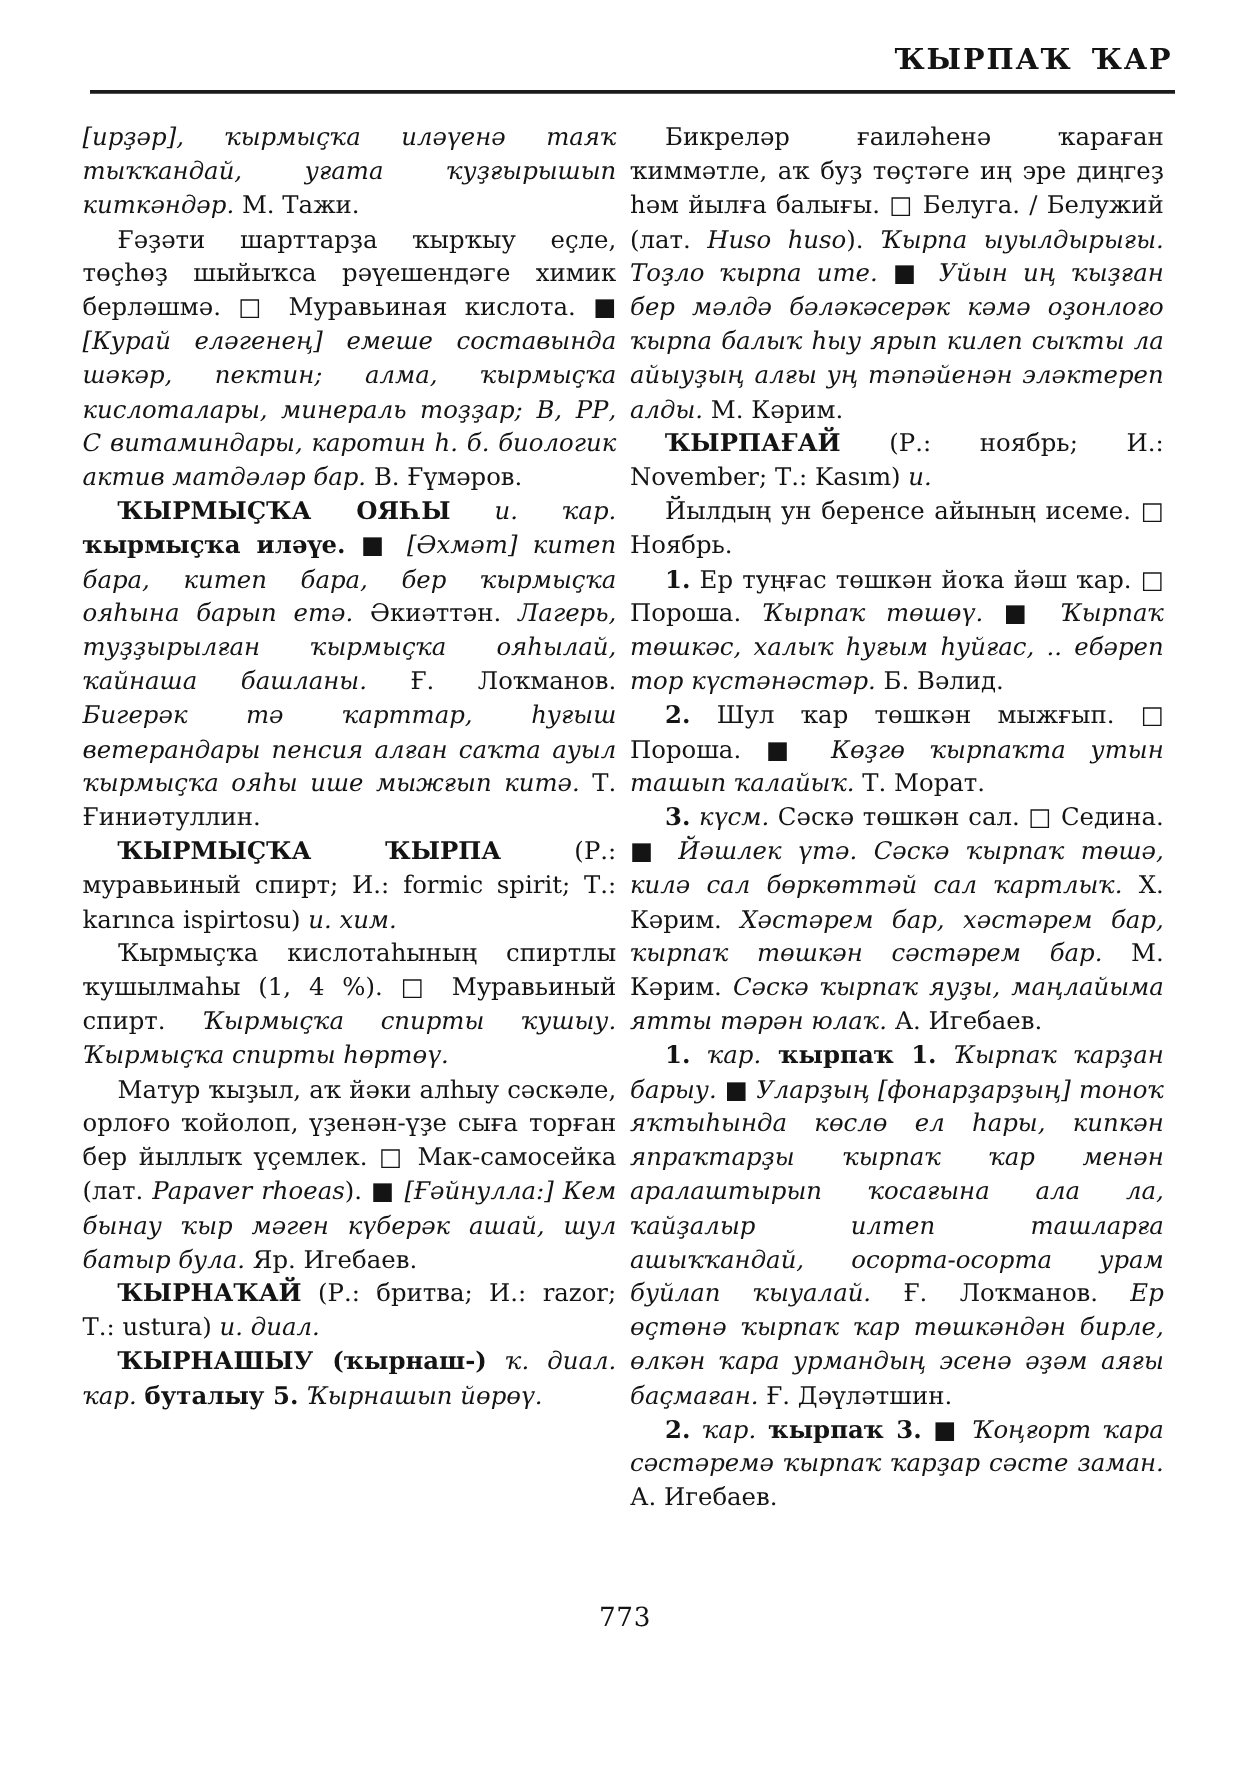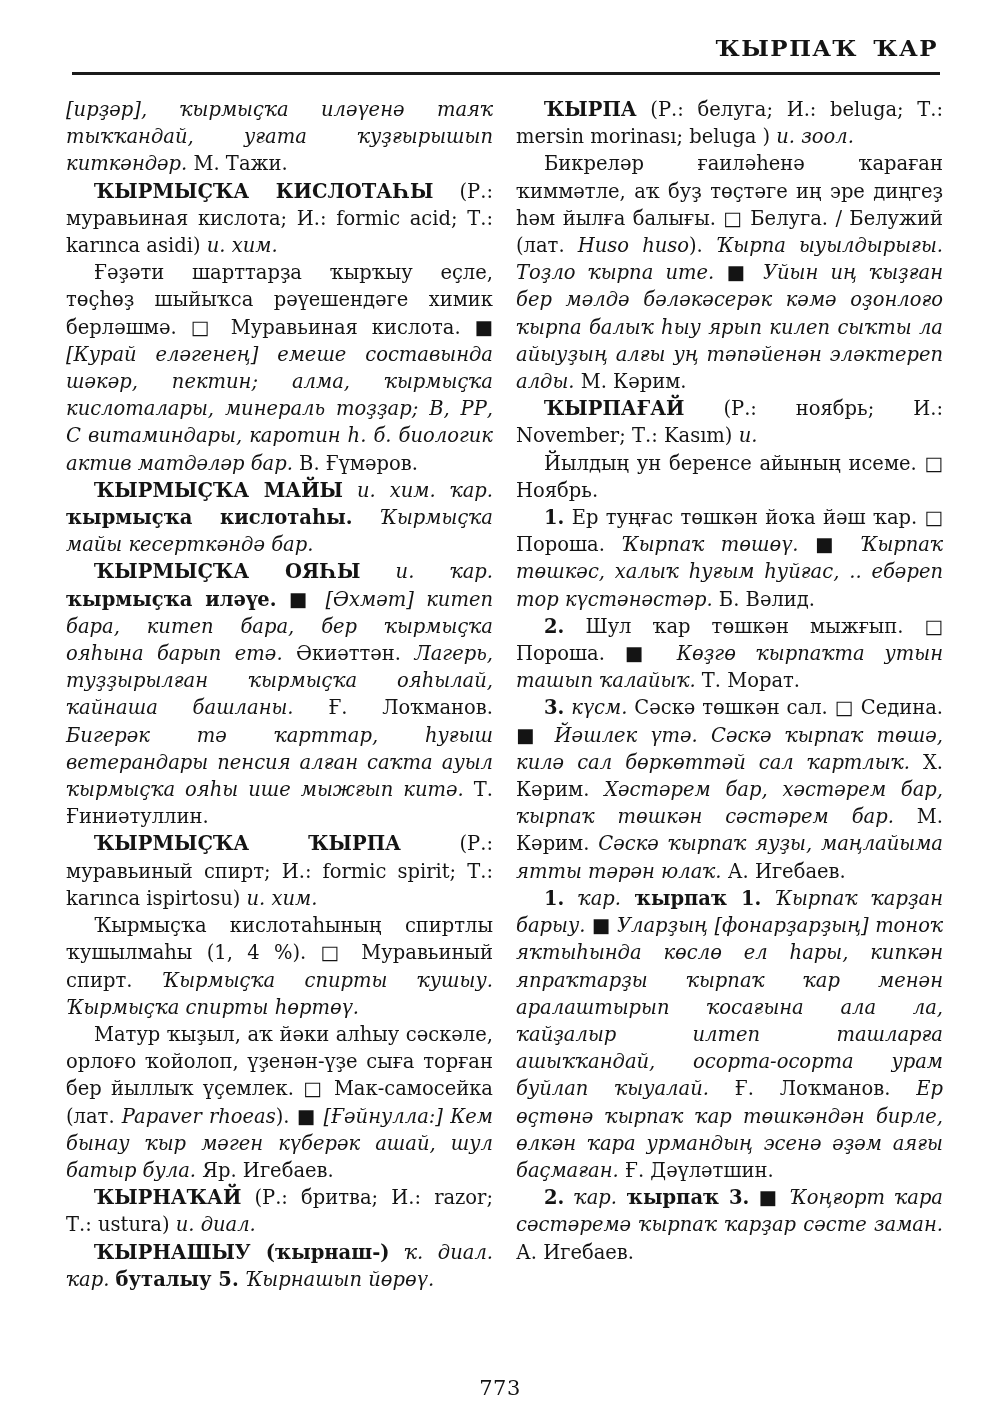--- a/index.html
+++ b/index.html
@@ -38,68 +38,65 @@
     left: 72px;
     right: 60px;
     border-top: 3px solid #1b1b1b;
     height: 0;
   }
   .columns {
     position: absolute;
     top: 96px;
     left: 66px;
     display: flex;
-    gap: 23px;
+    gap: 11px;
   }
   .col {
     width: 427px;
   }
   p.para {
     margin: 0;
     font-size: 19.5px;
     line-height: 27.2px;
     text-align: justify;
     text-justify: inter-word;
   }
   p.para.indent {
     text-indent: 28px;
   }
   .run-b { font-weight: bold; }
   .run-i { font-style: italic; }
   .page-number {
     position: absolute;
-    top: 1376px;
+    top: 1282px;
     left: 0;
     width: 1000px;
     text-align: center;
     font-size: 21px;
     letter-spacing: 0.5px;
   }
 </style>
 </head>
 <body>
 
 <div class="page">
   <div class="running-head">ҠЫРПАҠ ҠАР</div>
   <div class="head-rule"></div>
   <div class="columns">
     <div class="col">
         <p class="para"><span class="run-i">[ирҙәр], ҡырмыҫҡа иләүенә таяҡ тыҡҡандай, уғата ҡуҙғырышып киткәндәр.</span><span class="run-r"> М. Тажи.</span></p>
-        <p class="para indent"><span class="run-b">ҠЫРМЫҪҠА КИСЛОТАҺЫ</span><span class="run-r"> (Р.: муравьиная кислота; И.: formic acid; Т.: karınca asidi) </span><span class="run-i">и. хим.</span></p>
         <p class="para indent"><span class="run-r">Ғәҙәти шарттарҙа ҡырҡыу еҫле, төҫһөҙ шыйыҡса рәүешендәге химик берләшмә. □ Муравьиная кислота. ■ </span><span class="run-i">[Курай еләгенең] емеше составында шәкәр, пектин; алма, ҡырмыҫҡа кислоталары, минераль тоҙҙар; В, РР, С витаминдары, каротин һ. б. биологик актив матдәләр бар.</span><span class="run-r"> В. Ғүмәров.</span></p>
-        <p class="para indent"><span class="run-b">ҠЫРМЫҪҠА МАЙЫ</span><span class="run-i"> и. хим. ҡар. </span><span class="run-b">ҡырмыҫҡа кислотаһы.</span><span class="run-i"> Ҡырмыҫҡа майы кесерткәндә бар.</span></p>
         <p class="para indent"><span class="run-b">ҠЫРМЫҪҠА ОЯҺЫ</span><span class="run-i"> и. ҡар. </span><span class="run-b">ҡырмыҫҡа иләүе.</span><span class="run-r"> ■ </span><span class="run-i">[Әхмәт] китеп бара, китеп бара, бер ҡырмыҫҡа ояһына барып етә.</span><span class="run-r"> Әкиәттән. </span><span class="run-i">Лагерь, туҙҙырылған ҡырмыҫҡа ояһылай, ҡайнаша башланы.</span><span class="run-r"> Ғ. Лоҡманов. </span><span class="run-i">Бигерәк тә ҡарттар, һуғыш ветерандары пенсия алған саҡта ауыл ҡырмыҫҡа ояһы ише мыжғып китә.</span><span class="run-r"> Т. Ғиниәтуллин.</span></p>
         <p class="para indent"><span class="run-b">ҠЫРМЫҪҠА ҠЫРПА</span><span class="run-r"> (Р.: муравьиный спирт; И.: formic spirit; Т.: karınca ispirtosu) </span><span class="run-i">и. хим.</span></p>
         <p class="para indent"><span class="run-r">Ҡырмыҫҡа кислотаһының спиртлы ҡушылмаһы (1, 4 %). □ Муравьиный спирт. </span><span class="run-i">Ҡырмыҫҡа спирты ҡушыу. Ҡырмыҫҡа спирты һөртөү.</span></p>
         <p class="para indent"><span class="run-r">Матур ҡыҙыл, аҡ йәки алһыу сәскәле, орлоғо ҡойолоп, үҙенән-үҙе сыға торған бер йыллыҡ үҫемлек. □ Мак-самосейка (лат. </span><span class="run-i">Papaver rhoeas</span><span class="run-r">). ■ </span><span class="run-i">[Ғәйнулла:] Кем бынау ҡыр мәген күберәк ашай, шул батыр була.</span><span class="run-r"> Яр. Игебаев.</span></p>
         <p class="para indent"><span class="run-b">ҠЫРНАҠАЙ</span><span class="run-r"> (Р.: бритва; И.: razor; Т.: ustura) </span><span class="run-i">и. диал.</span></p>
         <p class="para indent"><span class="run-b">ҠЫРНАШЫУ (ҡырнаш-)</span><span class="run-i"> ҡ. диал. ҡар. </span><span class="run-b">буталыу 5.</span><span class="run-i"> Ҡырнашып йөрөү.</span></p>
       </div>
     <div class="col">
-        <p class="para indent"><span class="run-b">ҠЫРПА</span><span class="run-r"> (Р.: белуга; И.: beluga; Т.: mersin morinası; beluga ) </span><span class="run-i">и. зоол.</span></p>
         <p class="para indent"><span class="run-r">Бикреләр ғаиләһенә ҡараған ҡиммәтле, аҡ буҙ төҫтәге иң эре диңгеҙ һәм йылға балығы. □ Белуга. / Белужий (лат. </span><span class="run-i">Huso huso</span><span class="run-r">). </span><span class="run-i">Ҡырпа ыуылдырығы. Тоҙло ҡырпа ите.</span><span class="run-r"> ■ </span><span class="run-i">Уйын иң ҡыҙған бер мәлдә бәләкәсерәк кәмә оҙонлоғо ҡырпа балыҡ һыу ярып килеп сыҡты ла айыуҙың алғы уң тәпәйенән эләктереп алды.</span><span class="run-r"> М. Кәрим.</span></p>
         <p class="para indent"><span class="run-b">ҠЫРПАҒАЙ</span><span class="run-r"> (Р.: ноябрь; И.: November; Т.: Kasım) </span><span class="run-i">и.</span></p>
         <p class="para indent"><span class="run-r">Йылдың ун беренсе айының исеме. □ Ноябрь.</span></p>
         <p class="para indent"><span class="run-b">1.</span><span class="run-r"> Ер туңғас төшкән йоҡа йәш ҡар. □ Пороша. </span><span class="run-i">Ҡырпаҡ төшөү.</span><span class="run-r"> ■ </span><span class="run-i">Ҡырпаҡ төшкәс, халыҡ һуғым һуйғас, .. ебәреп тор күстәнәстәр.</span><span class="run-r"> Б. Вәлид.</span></p>
         <p class="para indent"><span class="run-b">2.</span><span class="run-r"> Шул ҡар төшкән мыжғып. □ Пороша. ■ </span><span class="run-i">Көҙгө ҡырпаҡта утын ташып ҡалайыҡ.</span><span class="run-r"> Т. Морат.</span></p>
         <p class="para indent"><span class="run-b">3.</span><span class="run-i"> күсм.</span><span class="run-r"> Сәскә төшкән сал. □ Седина. ■ </span><span class="run-i">Йәшлек үтә. Сәскә ҡырпаҡ төшә, килә сал бөркөттәй сал ҡартлыҡ.</span><span class="run-r"> Х. Кәрим. </span><span class="run-i">Хәстәрем бар, хәстәрем бар, ҡырпаҡ төшкән сәстәрем бар.</span><span class="run-r"> М. Кәрим. </span><span class="run-i">Сәскә ҡырпаҡ яуҙы, маңлайыма ятты тәрән юлаҡ.</span><span class="run-r"> А. Игебаев.</span></p>
         <p class="para indent"><span class="run-b">1.</span><span class="run-i"> ҡар.</span><span class="run-b"> ҡырпаҡ 1.</span><span class="run-i"> Ҡырпаҡ ҡарҙан барыу.</span><span class="run-r"> ■ </span><span class="run-i">Уларҙың [фонарҙарҙың] тоноҡ яҡтыһында көслө ел һары, кипкән япраҡтарҙы ҡырпаҡ ҡар менән аралаштырып ҡосағына ала ла, ҡайҙалыр илтеп ташларға ашыҡҡандай, осорта-осорта урам буйлап ҡыуалай.</span><span class="run-r"> Ғ. Лоҡманов. </span><span class="run-i">Ер өҫтөнә ҡырпаҡ ҡар төшкәндән бирле, өлкән ҡара урмандың эсенә әҙәм аяғы баҫмаған.</span><span class="run-r"> Ғ. Дәүләтшин.</span></p>
         <p class="para indent"><span class="run-b">2.</span><span class="run-i"> ҡар.</span><span class="run-b"> ҡырпаҡ 3.</span><span class="run-r"> ■ </span><span class="run-i">Ҡоңғорт ҡара сәстәремә ҡырпаҡ ҡарҙар сәсте заман.</span><span class="run-r"> А. Игебаев.</span></p>
       </div>
   </div>

